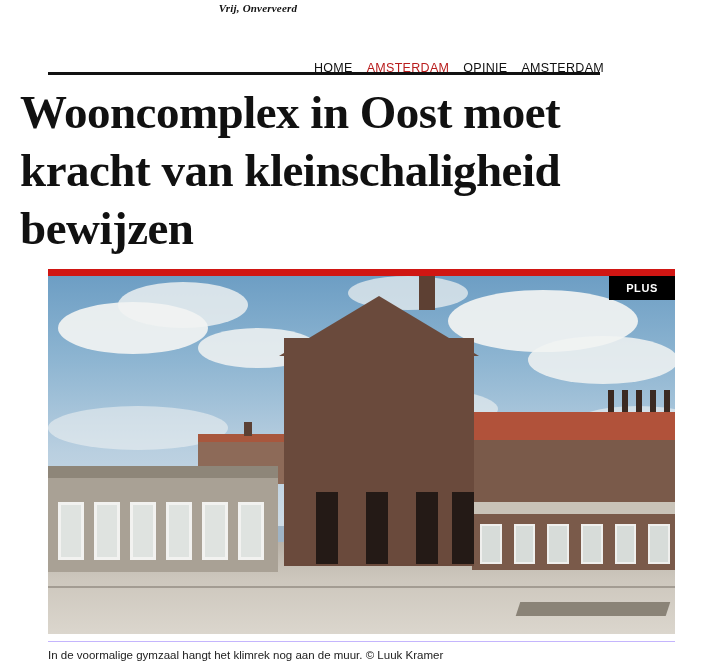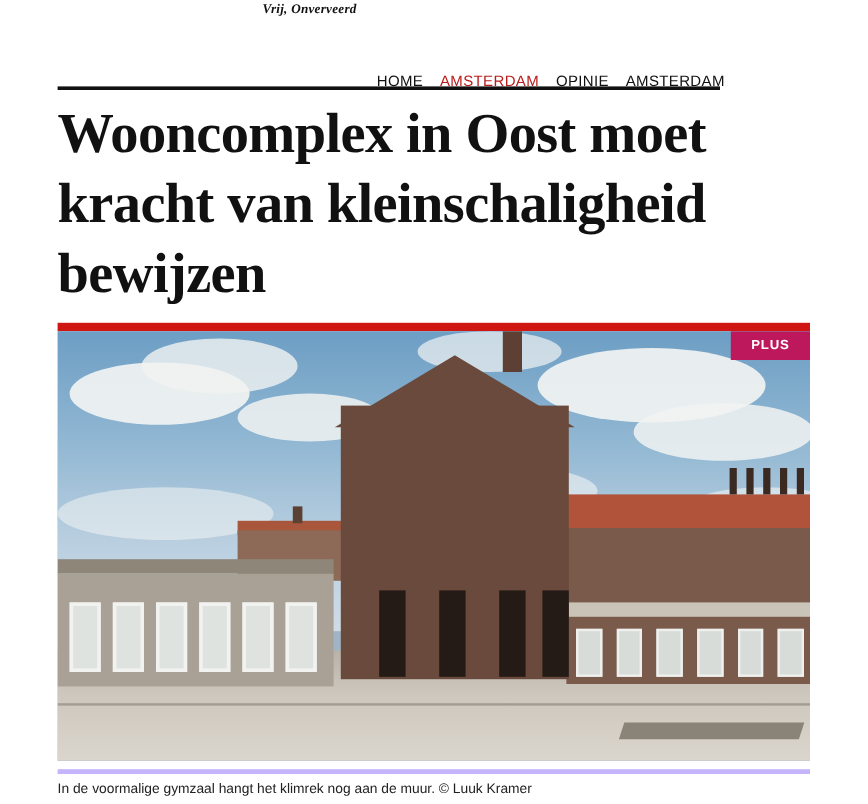--- a/index.html
+++ b/index.html
@@ -76,21 +76,21 @@
     color: #b91c1c;
   }
 
   .rule {
     margin: 0 48px;
     border-top: 3px solid #111111;
   }
 
   
   .headline {
-    margin: 8px 48px 0 48px;
+    margin: 8px 48px 0 20px;
     font-family: "Liberation Serif", serif;
     font-weight: bold;
     font-size: 47px;
     line-height: 58px;
     letter-spacing: -0.5px;
     color: #111111;
   }
 
   
   .figure {
@@ -324,37 +324,37 @@
     transform: skewX(-18deg);
   }
 
   
   .plus-badge {
     position: absolute;
     right: 0;
     top: 0;
     width: 66px;
     height: 24px;
-    background: #be185d;
+    background: #000000;
     color: #ffffff;
     font-size: 11px;
     font-weight: bold;
     letter-spacing: 0.6px;
     display: flex;
     align-items: center;
     justify-content: center;
   }
 
   .caption {
     margin: 7px 48px 7px 48px;
     width: 627px;
     font-size: 11.5px;
     line-height: 15px;
     color: #222222;
-    border-top: 4px solid #c4b5fd;
+    border-top: 1px solid #c4b5fd;
     padding-top: 6px;
   }
 </style>
 </head>
 <body>
 
 <div class="page">
 
   <div class="masthead">
     <div class="brand-block">

